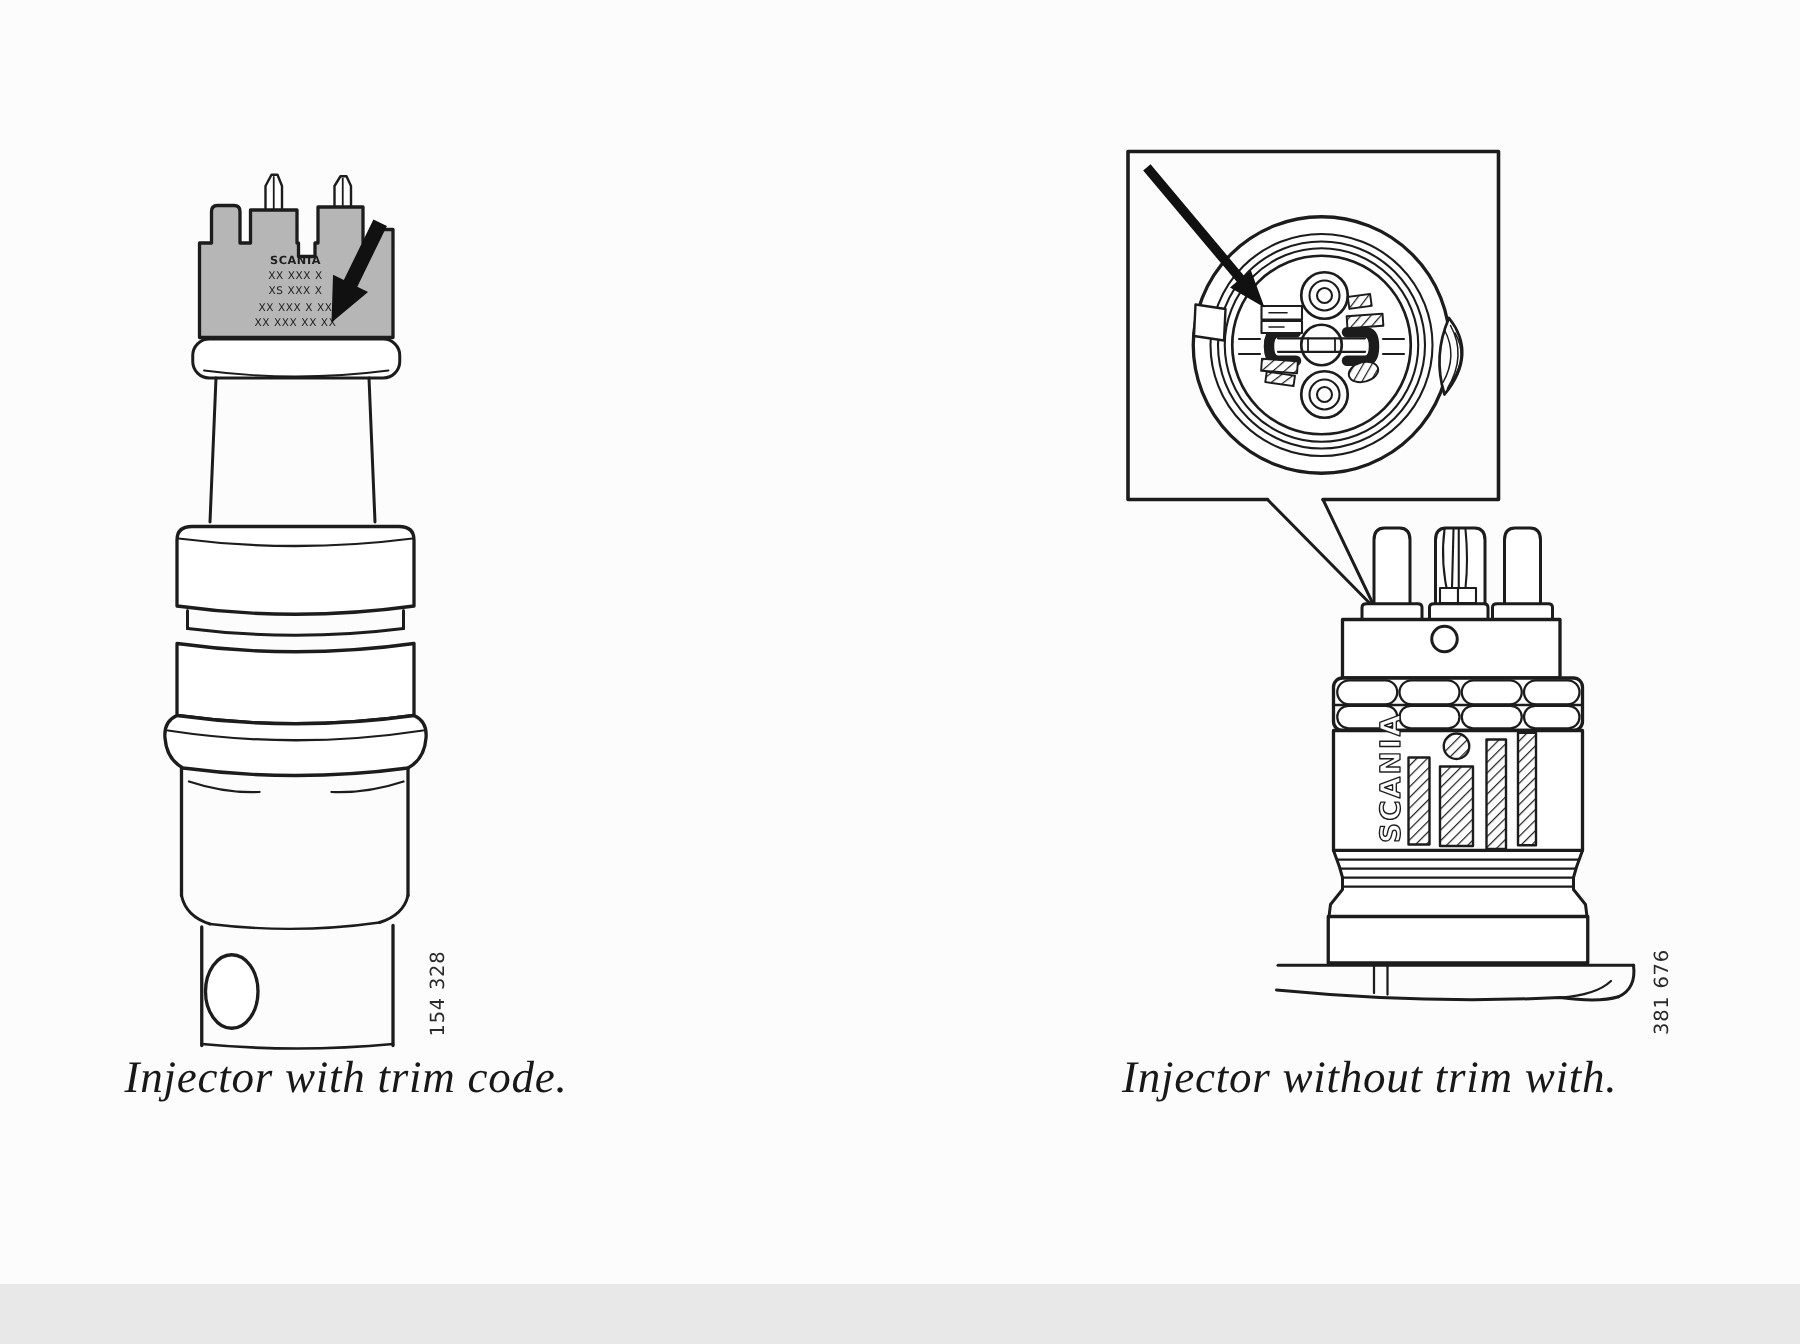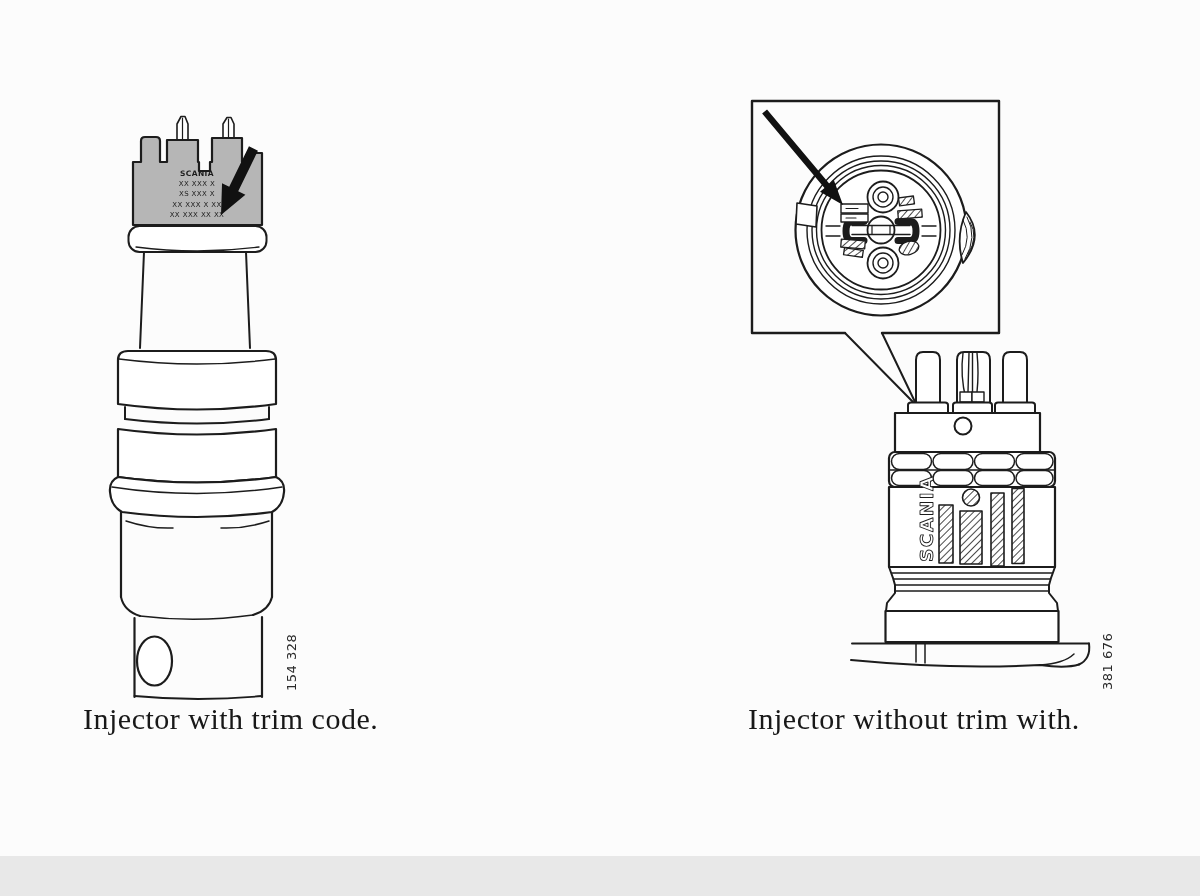--- a/index.html
+++ b/index.html
@@ -1,19 +1,19 @@
 <!DOCTYPE html>
 <html><head>
 <meta charset="utf-8">
 <style>
   html,body{margin:0;padding:0;background:#e8e8e8;}
   #page{position:relative;width:1200px;height:856px;background:#fcfcfc;overflow:hidden;
         font-family:"Liberation Sans",sans-serif;}
   #art{position:absolute;left:0;top:0;}
-  .caption{position:absolute;font-family:"Liberation Serif",serif;
+  .caption{position:absolute;font-family:"Liberation Serif",serif;font-style:italic;
            font-size:30px;color:#181818;letter-spacing:0.5px;white-space:nowrap;}
   .fig-num{font-family:"DejaVu Sans",sans-serif;font-size:13px;fill:#2a2a2a;letter-spacing:0.5px;}
   .trim-line{font-family:"DejaVu Sans",sans-serif;font-size:7px;fill:#1c1c1c;letter-spacing:0.4px;}
   .trim-brand{font-weight:bold;font-size:7.5px;}
   .brand-vert{font-family:"DejaVu Sans",sans-serif;font-weight:bold;font-size:18.5px;
               fill:#ffffff;stroke:#1c1c1c;stroke-width:0.9px;letter-spacing:1.5px;}
 </style>
 </head>
 <body>
 

